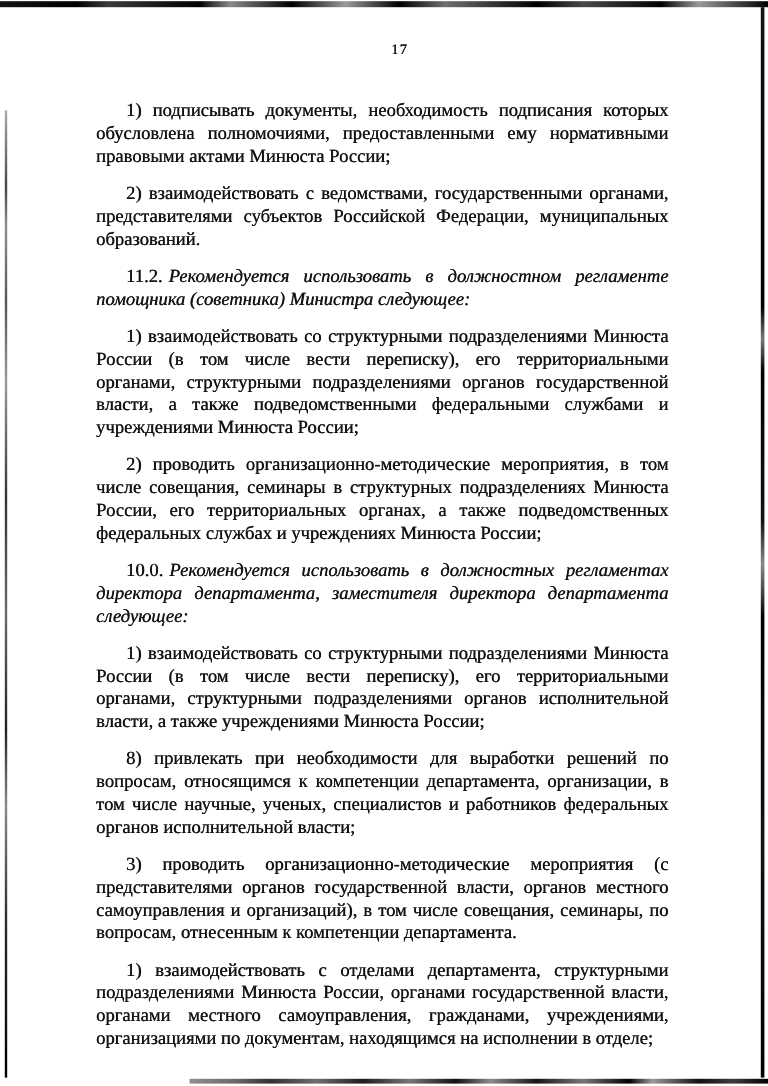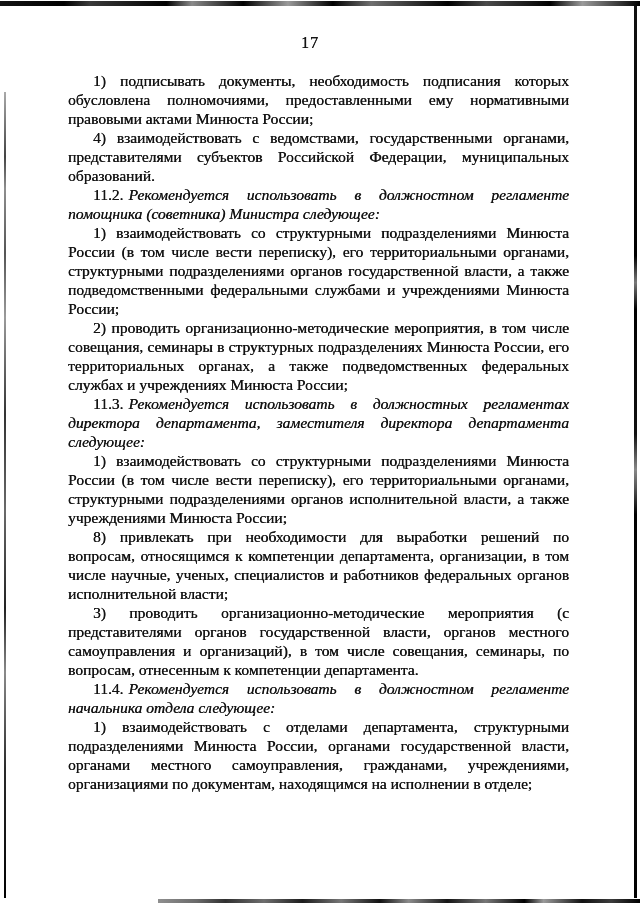--- a/index.html
+++ b/index.html
@@ -46,38 +46,38 @@
   .edge-right {
     position: absolute;
     top: 6px; right: 3px;
     width: 3px; height: 892px;
     background: linear-gradient(180deg,
       #111 0%, #000 28%, #777 31%, #000 34%, #111 48%, #888 52%, #555 54%,
       #000 57%, #111 78%, #000 100%);
   }
   .page-number {
     position: absolute;
-    top: 34px; left: 60px;
+    top: 34px; left: 83px;
     width: 500px;
     text-align: center;
-    font-size: 16px;
+    font-size: 12px;
     letter-spacing: 1px;
     text-shadow: 0.3px 0 0 currentColor;
   }
   .text-block {
     position: absolute;
     top: 71px; left: 68px;
     width: 501px;
     font-size: 15.5px;
     line-height: 19px;
     text-align: justify;
     text-shadow: 0.3px 0 0 currentColor;
   }
   .text-block p {
-    margin: 0;
+    margin: 12px;
     padding: 0;
     text-indent: 25px;
   }
   .heading { font-style: italic; }
   .heading .num {
     font-style: normal;
     margin-right: 5px;
   }
 </style>
 </head>
@@ -86,24 +86,23 @@
 <div class="page">
   <div class="edge-top"></div>
   <div class="edge-bottom"></div>
   <div class="edge-left"></div>
   <div class="edge-right"></div>
 
   <div class="page-number">17</div>
 
   <div class="text-block">
     <p>1) подписывать документы, необходимость подписания которых обусловлена полномочиями, предоставленными ему нормативными правовыми актами Минюста России;</p>
-    <p>4) взаимодействовать с ведомствами, государственными органами, представителями субъектов Российской Федерации, муниципальных образований.</p>
+    <p>2) взаимодействовать с ведомствами, государственными органами, представителями субъектов Российской Федерации, муниципальных образований.</p>
     <p class="heading"><span class="num">11.2.</span><span>Рекомендуется использовать в должностном регламенте помощника (советника) Министра следующее:</span></p>
     <p>1) взаимодействовать со структурными подразделениями Минюста России (в том числе вести переписку), его территориальными органами, структурными подразделениями органов государственной власти, а также подведомственными федеральными службами и учреждениями Минюста России;</p>
     <p>2) проводить организационно-методические мероприятия, в том числе совещания, семинары в структурных подразделениях Минюста России, его территориальных органах, а также подведомственных федеральных службах и учреждениях Минюста России;</p>
-    <p class="heading"><span class="num">11.3.</span><span>Рекомендуется использовать в должностных регламентах директора департамента, заместителя директора департамента следующее:</span></p>
+    <p class="heading"><span class="num">10.0.</span><span>Рекомендуется использовать в должностных регламентах директора департамента, заместителя директора департамента следующее:</span></p>
     <p>1) взаимодействовать со структурными подразделениями Минюста России (в том числе вести переписку), его территориальными органами, структурными подразделениями органов исполнительной власти, а также учреждениями Минюста России;</p>
     <p>8) привлекать при необходимости для выработки решений по вопросам, относящимся к компетенции департамента, организации, в том числе научные, ученых, специалистов и работников федеральных органов исполнительной власти;</p>
     <p>3) проводить организационно-методические мероприятия (с представителями органов государственной власти, органов местного самоуправления и организаций), в том числе совещания, семинары, по вопросам, отнесенным к компетенции департамента.</p>
-    <p class="heading"><span class="num">11.4.</span><span>Рекомендуется использовать в должностном регламенте начальника отдела следующее:</span></p>
     <p>1) взаимодействовать с отделами департамента, структурными подразделениями Минюста России, органами государственной власти, органами местного самоуправления, гражданами, учреждениями, организациями по документам, находящимся на исполнении в отделе;</p>
   </div>
 </div>
 
 </body></html>

